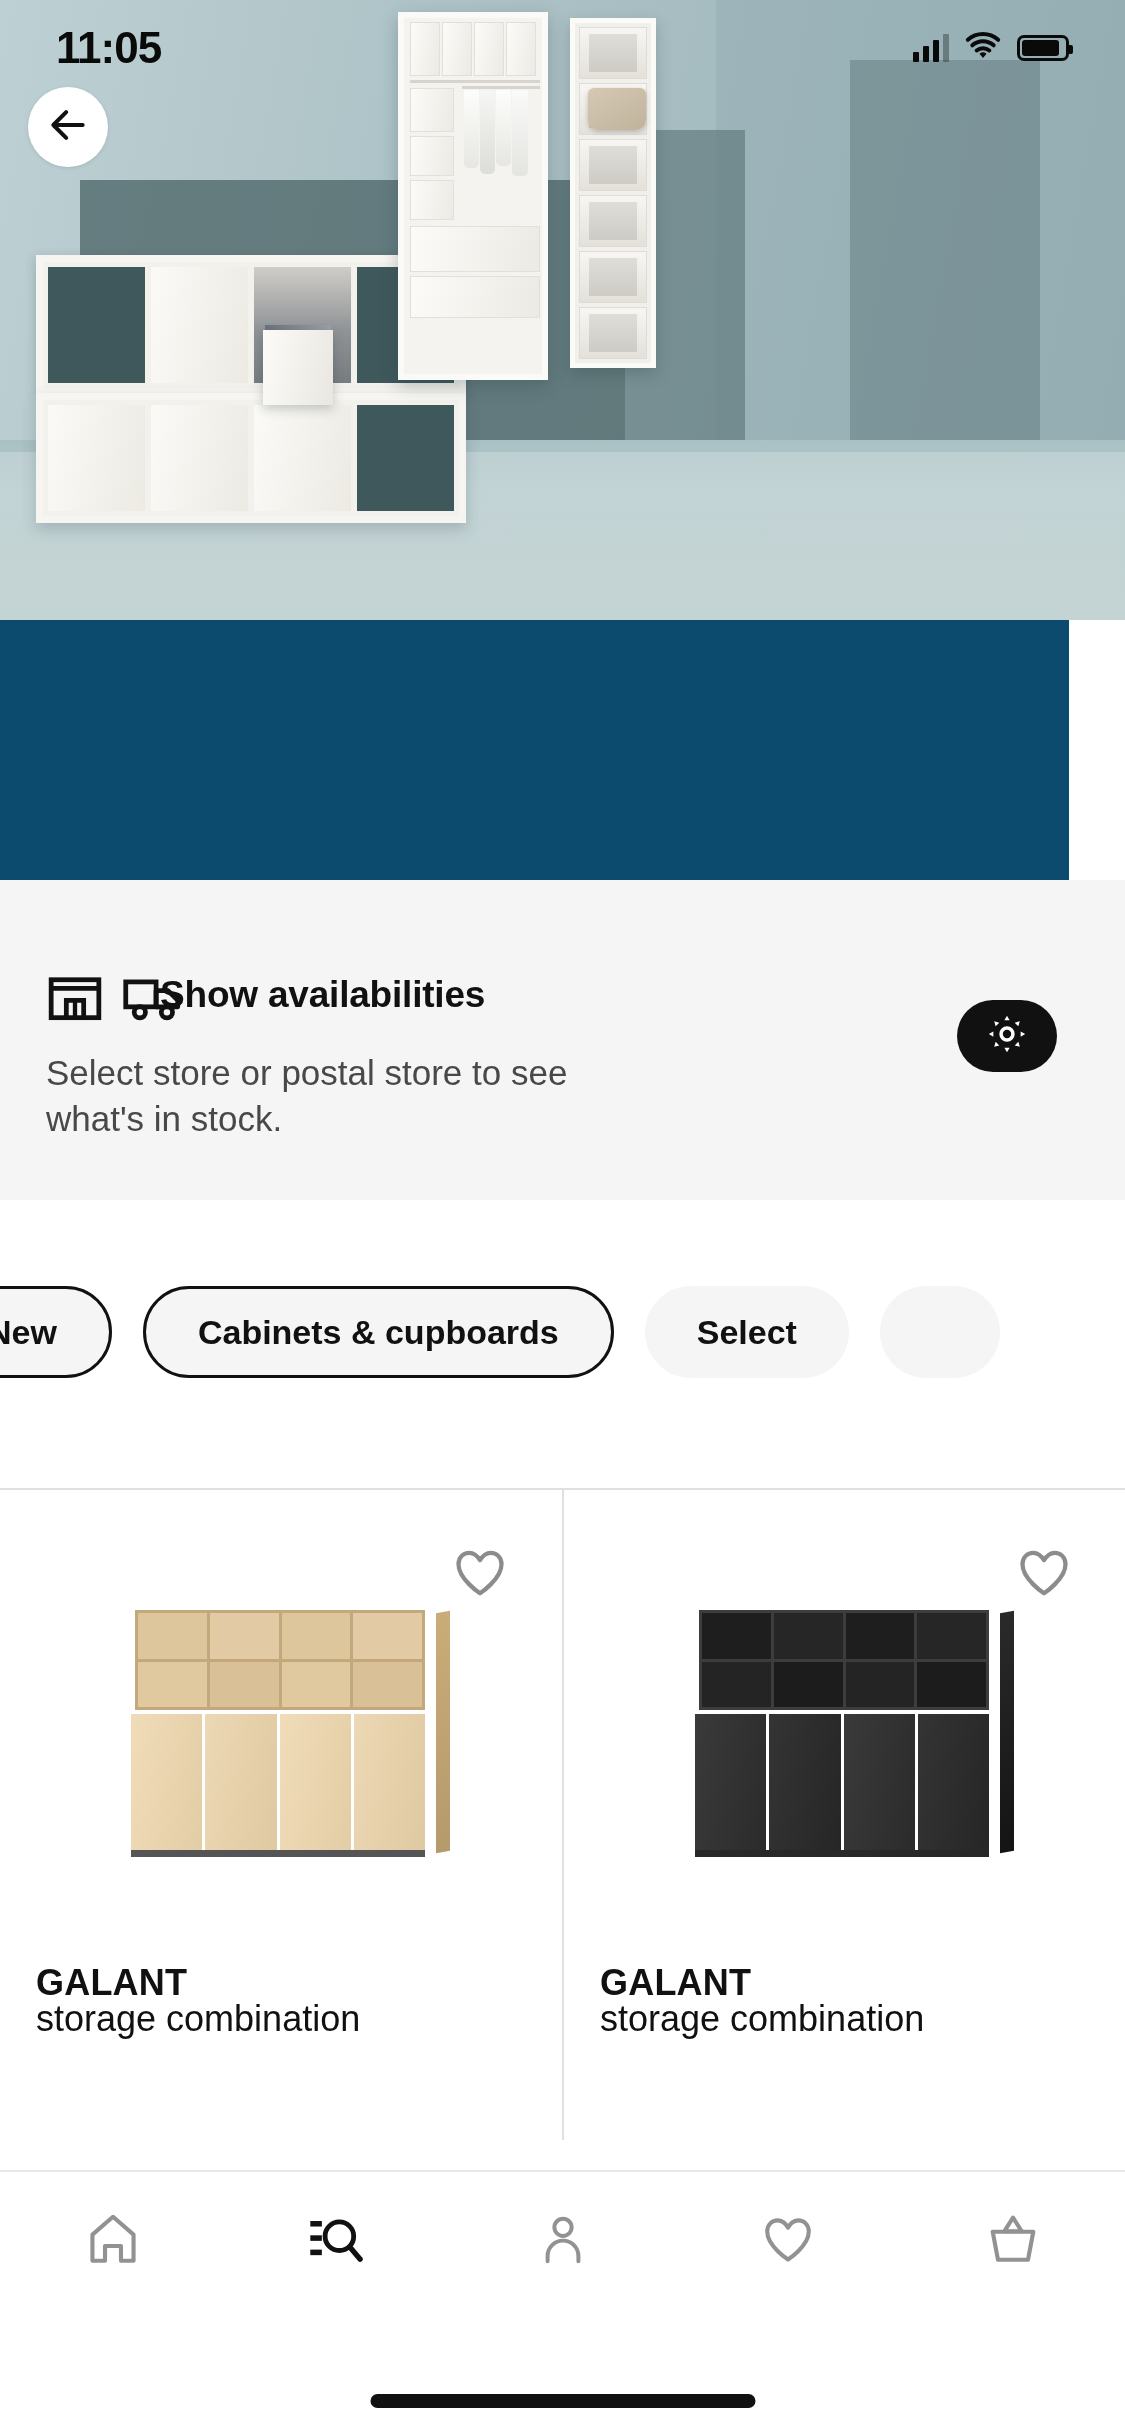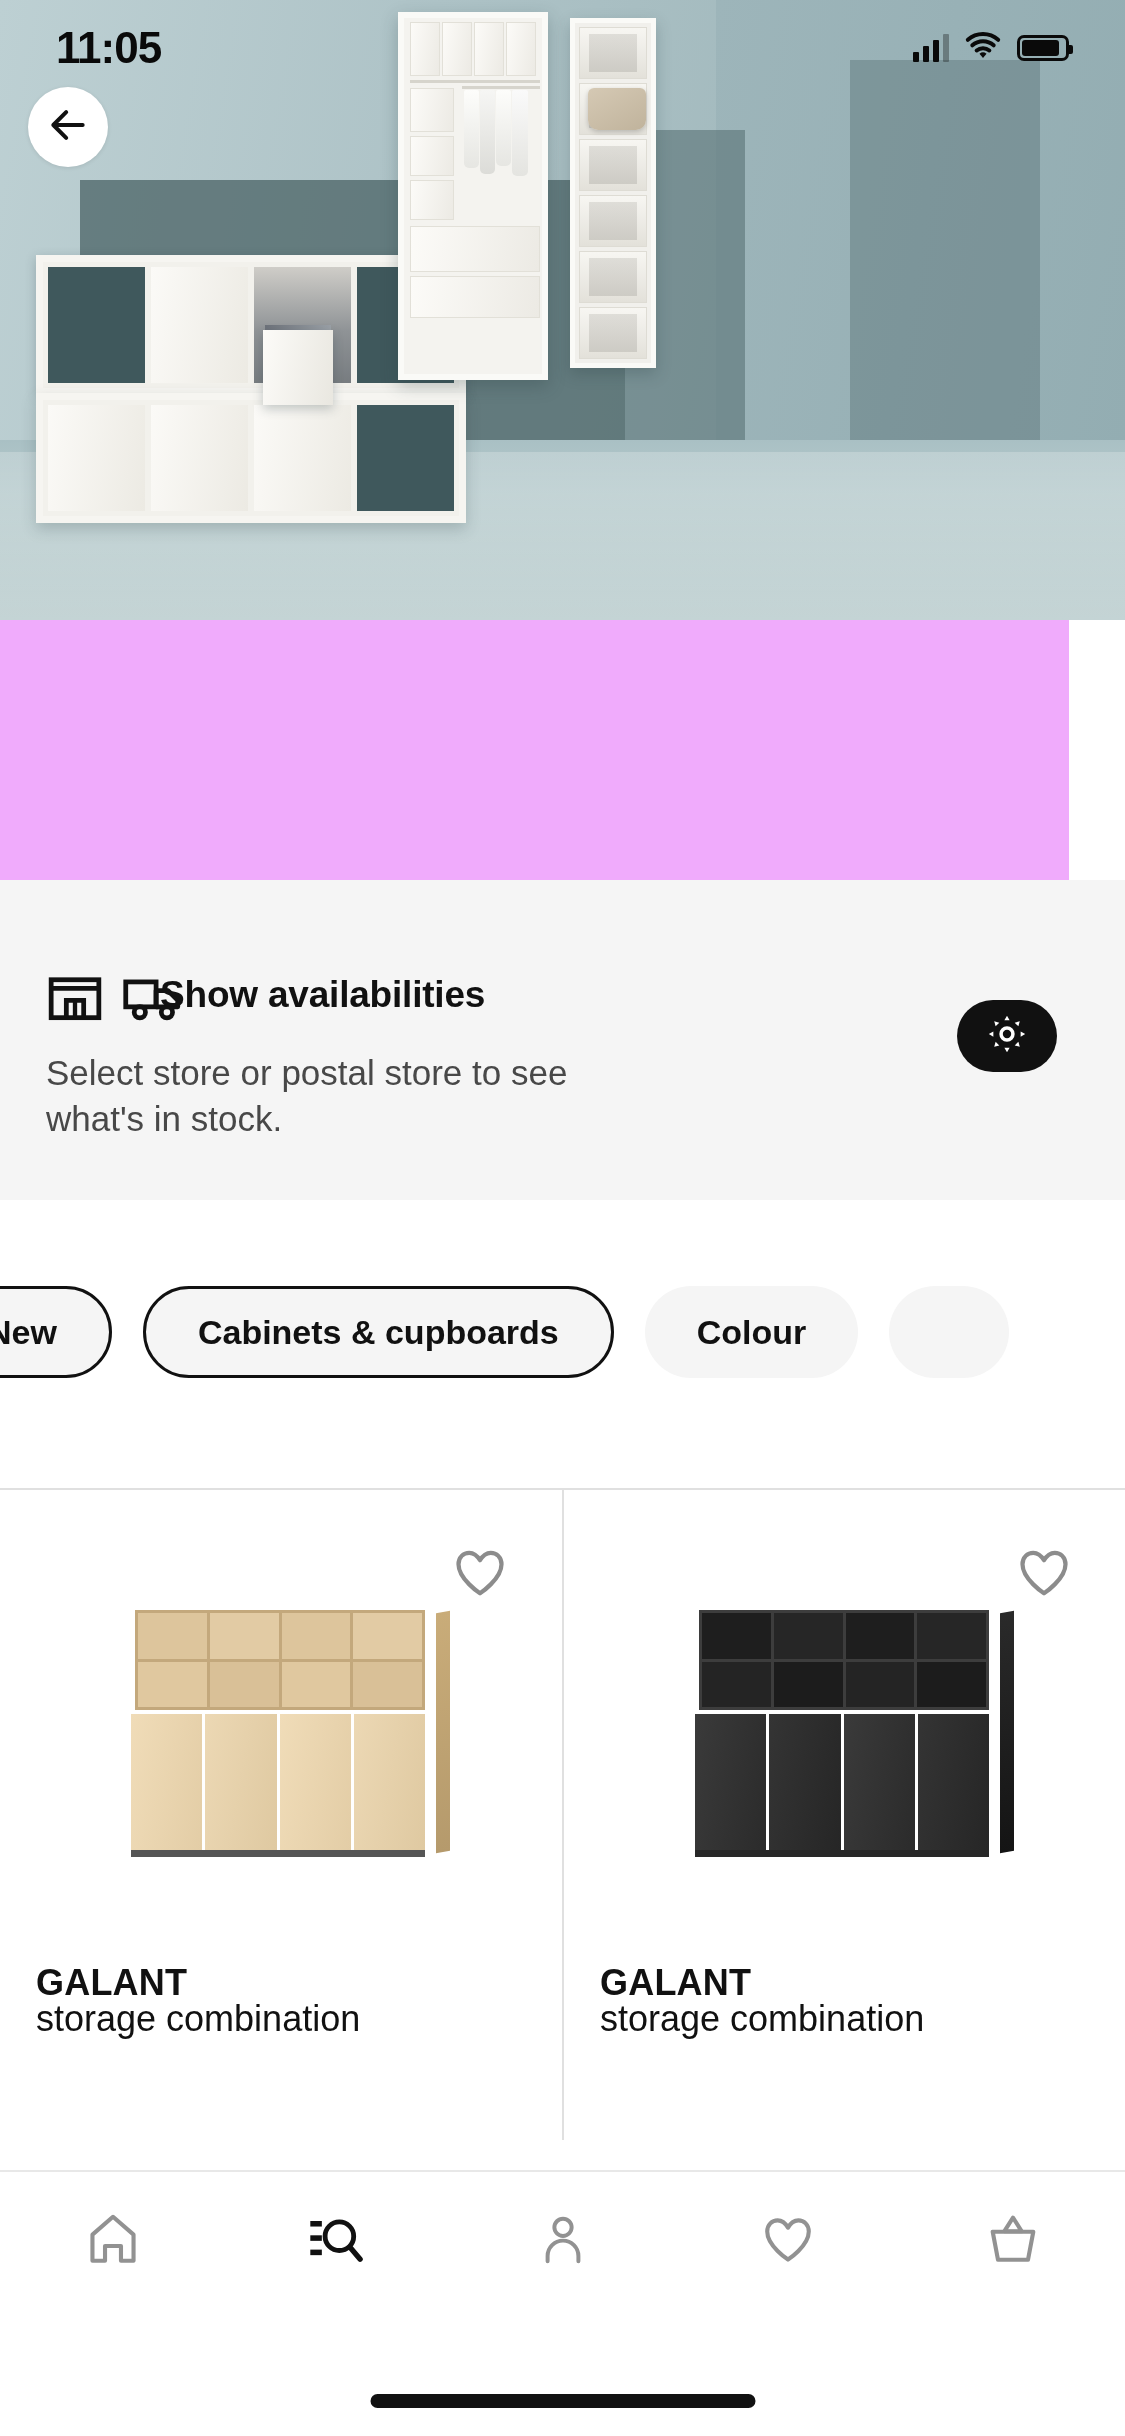--- a/index.html
+++ b/index.html
@@ -2,21 +2,21 @@
 <html><head>
 <meta charset="utf-8">
 <style>
   * { margin:0; padding:0; box-sizing:border-box; }
   html, body {
     width:1125px; height:2436px;
     background:#ffffff;
     font-family:"Liberation Sans", sans-serif;
     overflow:hidden;
   }
-  .screen { position:relative; width:1069px; height:2436px; background:#f0abfc; }
+  .screen { position:relative; width:1069px; height:2436px; background:#0c4a6e; }
 
   
   .hero {
     position:absolute; left:0; top:0; width:1125px; height:620px;
     overflow:hidden;
     background:linear-gradient(170deg,#b6c9cd 0%,#a9bfc4 38%,#9fb8bd 60%,#b9cdd1 100%);
   }
   .hero-wall-left {
     position:absolute; left:0; top:0; width:716px; height:455px;
     background:linear-gradient(100deg,#bdd0d3 0%,#aec3c7 55%,#a3babe 100%);
@@ -332,21 +332,21 @@
 
   <div class="chips">
     <div class="chips-rail">
       <div class="chip outlined">
         <span>New</span>
       </div>
       <div class="chip outlined">
         <span>Cabinets &amp; cupboards</span>
       </div>
       <div class="chip">
-        <span>Colour</span>
+        <span>Select</span>
       </div>
       <div class="chip" style="width:120px;padding:0">
         <span></span>
       </div>
     </div>
     <div class="chips-divider"></div>
   </div>
 
   <div class="grid">
     <div class="grid-vline"></div>

